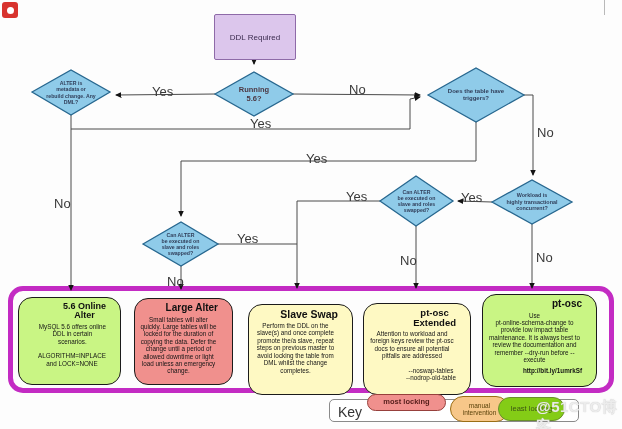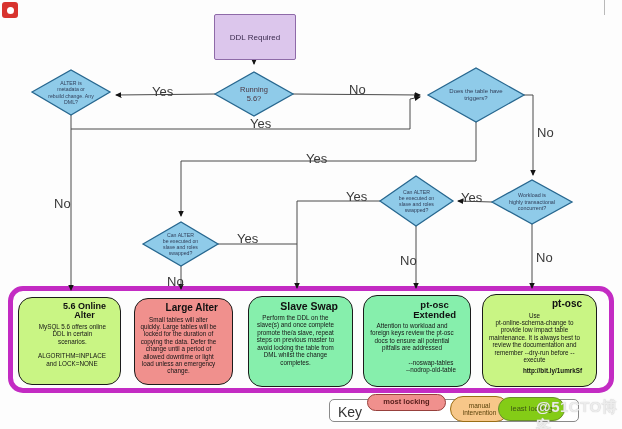--- a/index.html
+++ b/index.html
@@ -14,42 +14,42 @@
   .diamond{fill:#8fcbe9;stroke:#27678f;stroke-width:1.3;}
 
   .node-start{
     position:absolute;left:214px;top:14px;width:80px;height:44px;
     background:#dcc6ec;border:1.4px solid #8e6aa8;border-radius:2px;
     display:flex;align-items:center;justify-content:center;
     font-size:8px;color:#3b2b4f;z-index:3;text-align:center;
   }
   .dtext{
     position:absolute;display:flex;align-items:center;justify-content:center;
-    text-align:center;white-space:pre-line;color:#32405c;font-weight:normal;
+    text-align:center;white-space:pre-line;color:#32405c;font-weight:bold;
     z-index:3;pointer-events:none;line-height:1.2;
   }
   .elabel{position:absolute;font-size:13px;color:#3a3a3a;z-index:4;}
 
   .outcome-frame{
     position:absolute;left:8px;top:286px;width:606px;height:107px;
     border:5px solid #c32bc3;border-radius:15px;box-sizing:border-box;
     background:transparent;z-index:1;
   }
   .obox{
     position:absolute;border:1.8px solid #1b1b1b;border-radius:14px;
     box-sizing:border-box;padding:4px 14px 3px 4px;z-index:3;
     display:flex;flex-direction:column;align-items:flex-end;text-align:center;
   }
   .obox .t{font-weight:bold;font-size:9px;line-height:1.05;white-space:pre-line;color:#101010;}
   .obox .b{font-size:6.3px;line-height:1.18;margin-top:2px;white-space:pre-line;color:#151515;}
   .obox .f{font-size:6.3px;line-height:1.18;margin-top:7px;white-space:pre-line;color:#151515;}
   .obox .f.bold{font-weight:bold;}
   .green{background:#c9f584;}
   .red{background:#f0908d;}
-  .orange{background:#86efac;}
+  .orange{background:#fef9c3;margin-top:8px;}
 
   .keybox{
     position:absolute;left:329px;top:399px;width:250px;height:23px;
     background:#ffffff;border:1.5px solid #8a8a8a;border-radius:5px;
     box-sizing:border-box;z-index:5;
   }
   .keylabel{position:absolute;left:338px;top:404px;font-size:14px;color:#333;z-index:6;}
   .pill{
     position:absolute;border-radius:14px;display:flex;align-items:center;justify-content:center;
     text-align:center;white-space:pre-line;z-index:6;box-sizing:border-box;line-height:1.1;

